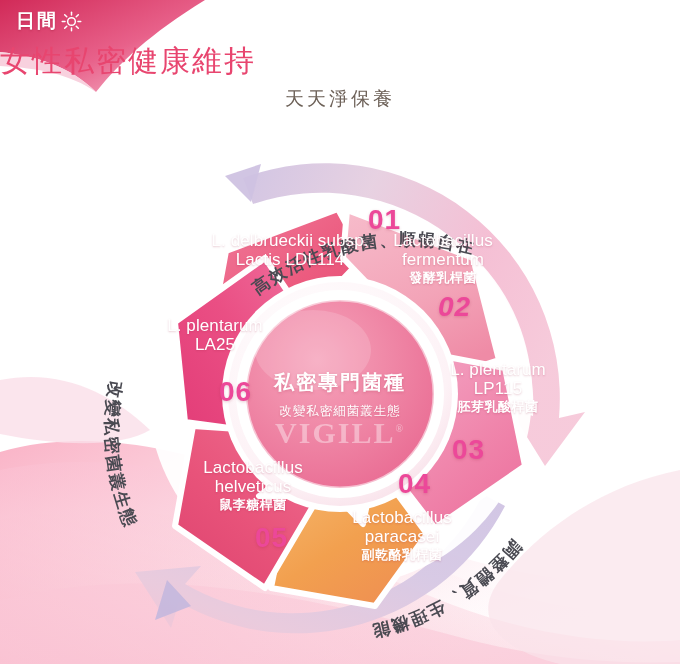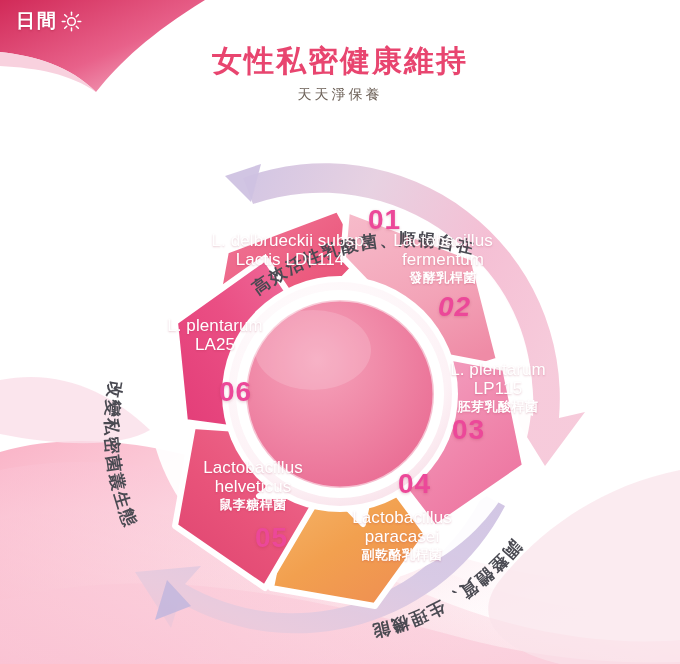--- a/index.html
+++ b/index.html
@@ -21,26 +21,26 @@
   .badge-text{
     position:absolute;left:16px;top:8px;
     display:flex;align-items:center;
     color:#ffffff;font-size:19px;font-weight:700;letter-spacing:2px;
     text-shadow:0 1px 2px rgba(140,20,50,.35);
   }
   .sun-icon{display:inline-block;width:21px;height:21px;margin-left:3px;}
 
   
   .title-main{
-    position:absolute;left:0;top:41px;width:680px;text-align:center;
-    font-size:30px;font-weight:700;color:#e8456f;letter-spacing:2px;
+    position:absolute;left:0;top:41px;width:680px;text-align:left;
+    font-size:30px;font-weight:400;color:#e8456f;letter-spacing:2px;
   }
   .title-sub{
     position:absolute;left:0;top:86px;width:680px;text-align:center;
-    font-size:14px;color:#6d6158;letter-spacing:3px;
+    font-size:19px;color:#6d6158;letter-spacing:3px;
   }
 
   
   .wheel{position:absolute;left:75px;top:136px;width:530px;height:520px;}
   .wheel-svg{position:absolute;left:0;top:0;width:530px;height:520px;}
 
   
   .seg-label{
     position:absolute;text-align:center;color:#ffffff;
     line-height:1.12;pointer-events:none;
@@ -292,35 +292,42 @@
         <textPath href="#pTop" startOffset="52%" text-anchor="middle">高效活性乳酸菌、順暢自在</textPath>
       </text>
       <text>
         <textPath href="#pBottom" startOffset="46%" text-anchor="middle">調整體質、生理機能</textPath>
       </text>
       <text>
         <textPath href="#pLeft" startOffset="50%" text-anchor="middle">改變私密菌叢生態</textPath>
       </text>
     </svg>
 
+    <div class="hub">
+      <div class="hub-title">私密專門菌種</div>
+      <div class="hub-sub">改變私密細菌叢生態</div>
+      <div class="hub-watermark">
+        <span>VIGILL</span><sup>®</sup>
+      </div>
+    </div>
 
     <div class="seg-num" style="left:293px;top:68px;">01</div>
     <div class="seg-label" style="left:100px;top:95px;width:230px;">
       <span class="sci">L. delbrueckii subsp.</span>
       <span class="sci">Lactis LDL114</span>
     </div>
 
     <div class="seg-num" style="left:363px;top:155px;font-style:italic;">02</div>
     <div class="seg-label" style="left:288px;top:95px;width:160px;">
       <span class="sci">Lactobacillus</span>
       <span class="sci">fermentum</span>
       <span class="cn">發酵乳桿菌</span>
     </div>
 
-    <div class="seg-num" style="left:377px;top:278px;">03</div>
+    <div class="seg-num" style="left:377px;top:298px;">03</div>
     <div class="seg-label" style="left:348px;top:224px;width:150px;">
       <span class="sci">L. plentarum</span>
       <span class="sci">LP115</span>
       <span class="cn">胚芽乳酸桿菌</span>
     </div>
 
     <div class="seg-num" style="left:323px;top:332px;">04</div>
     <div class="seg-label" style="left:252px;top:372px;width:150px;">
       <span class="sci">Lactobacillus</span>
       <span class="sci">paracasei</span>

